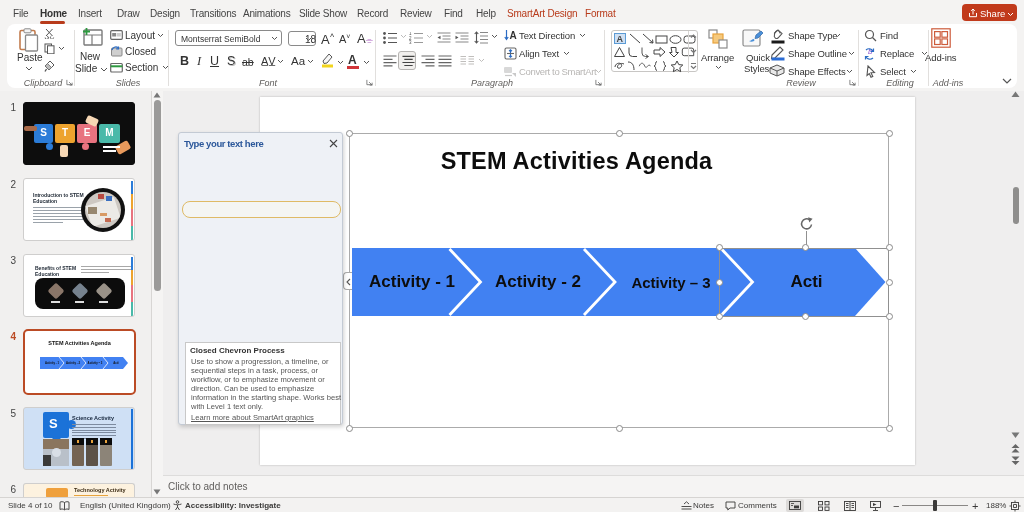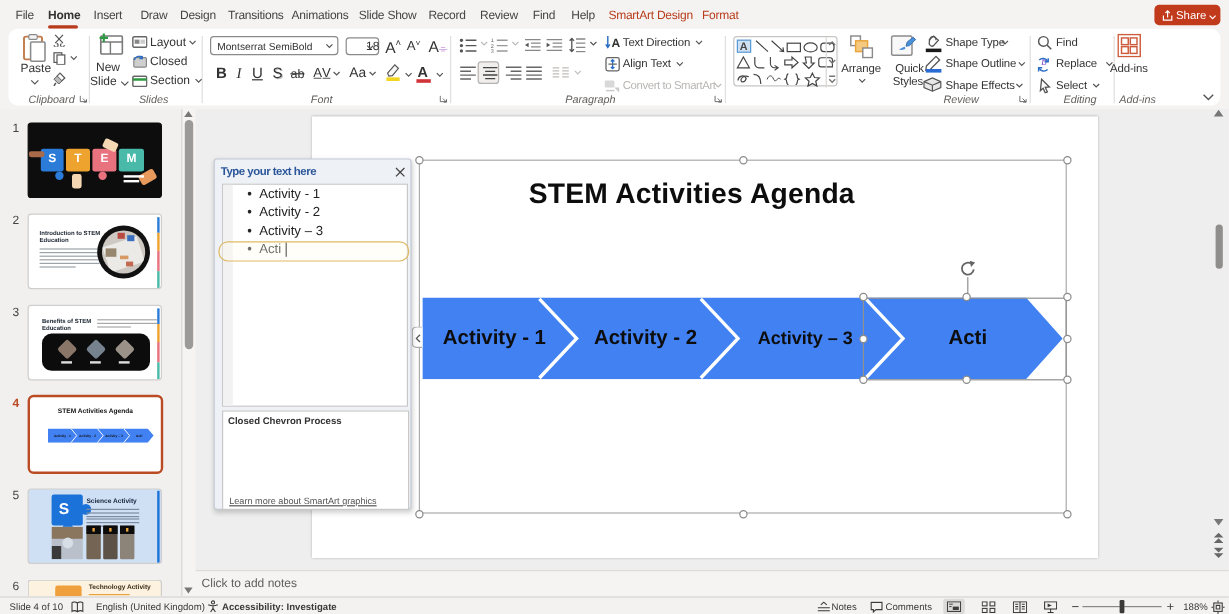--- a/index.html
+++ b/index.html
@@ -595,33 +595,26 @@
         <path d="M4 1 L1 4 L4 7" fill="none" stroke="#555" stroke-width="1.1"></path>
       </svg>
   </div>
 
   <div class="abs" style="left:15px;top:41px;width:165px;height:293px;background:#eef1f6;border:1px solid #c3cad4;border-radius:3px;box-shadow:1px 2px 4px rgba(0,0,0,0.18)">
     <div style="position:absolute;left:5px;top:5px;font-size:9.5px;letter-spacing:-0.4px;font-weight:bold;color:#2b579a">Type your text here</div>
     <svg style="position:absolute;right:4px;top:6px" width="9" height="9" viewBox="0 0 9 9">
         <path d="M1 1 L8 8 M8 1 L1 8" stroke="#444" stroke-width="1.1" fill="none"></path>
       </svg>
 
-    <div style="position:absolute;left:6px;top:20px;width:155px;height:186px;background:#fff;border:1px solid #c8c8c8">
-      <div style="position:absolute;left:0;top:0;width:8px;height:184px;background:#f2f2f2"></div>
-      <div style="position:absolute;left:20px;top:1.5px;font-size:11px;color:#222">•&nbsp;&nbsp;Activity - 1</div>
-      <div style="position:absolute;left:20px;top:17px;font-size:11px;color:#222">•&nbsp;&nbsp;Activity - 2</div>
-      <div style="position:absolute;left:20px;top:32.5px;font-size:11px;color:#222">•&nbsp;&nbsp;Activity – 3</div>
-      <div style="position:absolute;left:20px;top:48px;font-size:11px;color:#222">•&nbsp;&nbsp;Acti</div>
-      <div style="position:absolute;left:52px;top:47.5px;width:1px;height:12px;background:#111"></div>
-    </div>
 
     <div style="position:absolute;left:3px;top:68px;width:159px;height:16.5px;border:1px solid #dfba66;border-radius:8px;background:rgba(255,252,238,0.35)"></div>
 
     <div style="position:absolute;left:6px;top:209px;width:156px;height:83px;background:#fff;border:1px solid #c8c8c8">
       <div style="position:absolute;left:4px;top:3px;font-size:8px;font-weight:bold;color:#333">Closed Chevron Process</div>
+      <div style="position:absolute;left:5px;top:14px;width:151px;font-size:7.6px;line-height:9px;color:#555">Use to show a progression, a timeline, or sequential steps in a task, process, or workflow, or to emphasize movement or direction. Can be used to emphasize information in the starting shape. Works best with Level 1 text only.</div>
       <div style="position:absolute;left:5px;top:70px;font-size:7.6px;color:#555;text-decoration:underline">Learn more about SmartArt graphics</div>
     </div>
   </div>
 
   <svg class="abs" style="left:848px;top:0px" width="9" height="7" viewBox="0 0 9 7">
       <path d="M4.5 0.5 L8.5 6 H0.5 Z" fill="#777"></path>
     </svg>
   <div class="abs" style="left:850px;top:96px;width:6px;height:37px;background:#8f8e8d;border-radius:3px"></div>
   <svg class="abs" style="left:848px;top:341px" width="9" height="7" viewBox="0 0 9 7">
       <path d="M0.5 0.5 H8.5 L4.5 6 Z" fill="#777"></path>

